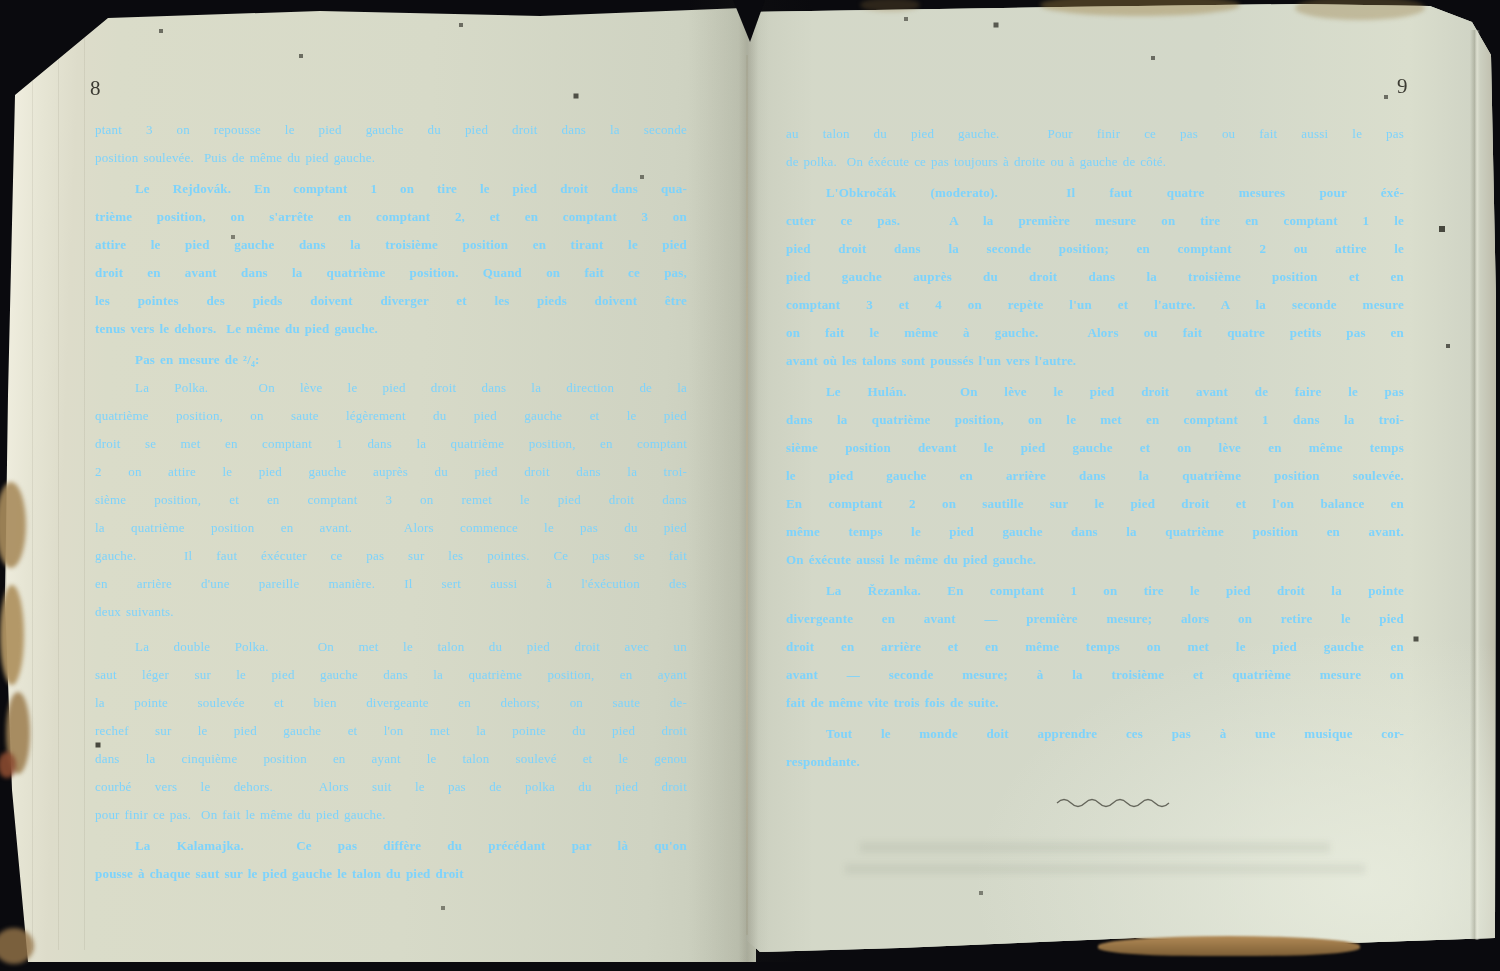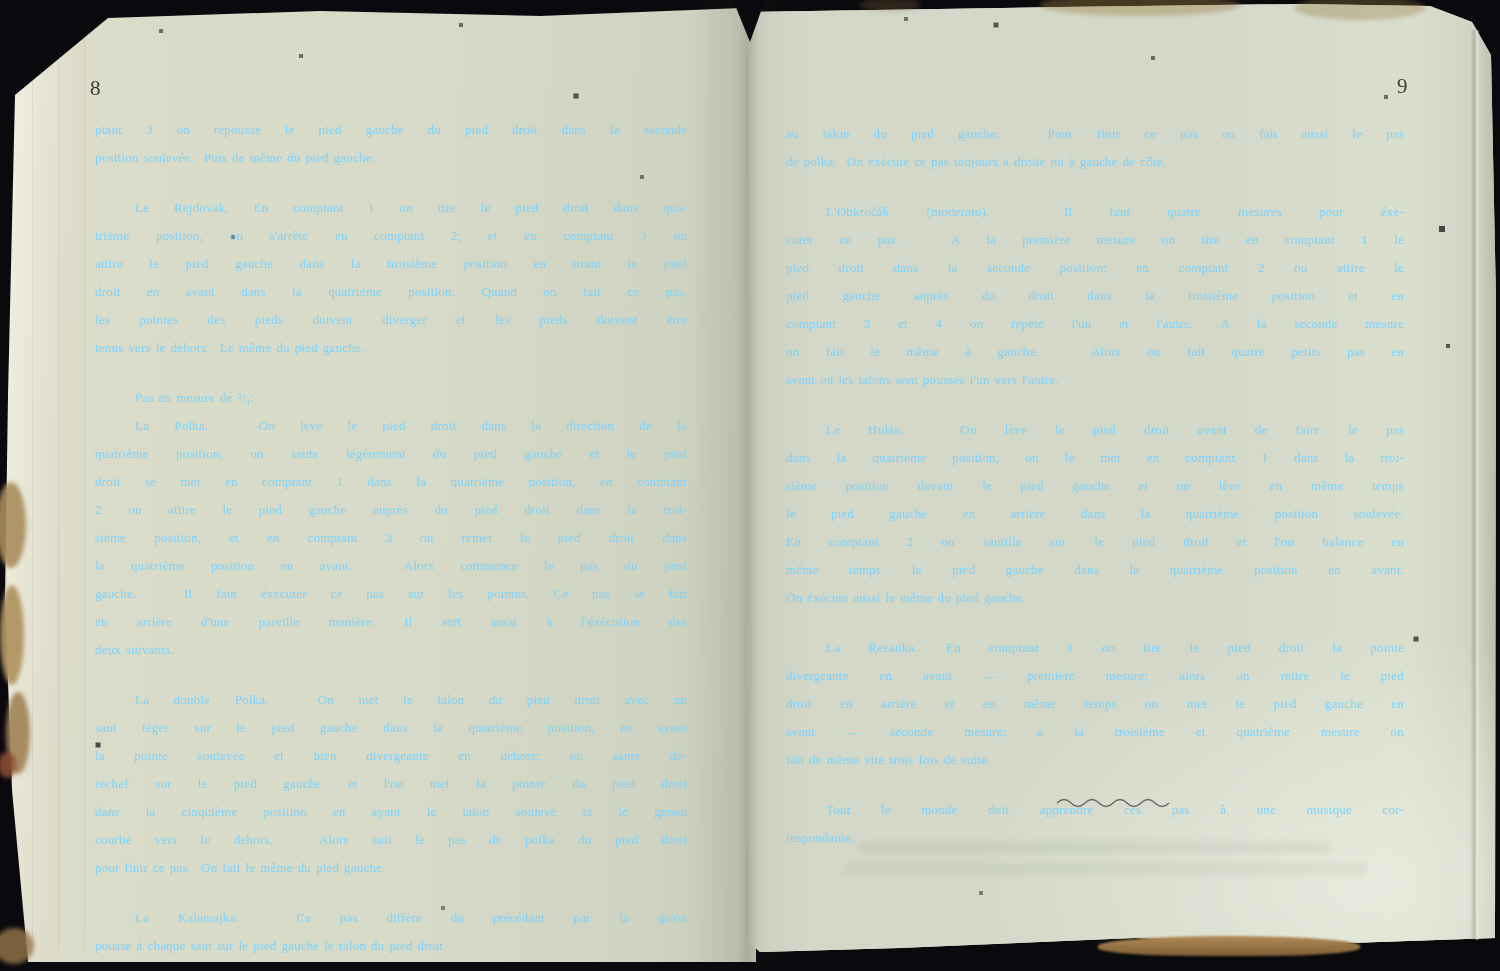--- a/index.html
+++ b/index.html
@@ -107,22 +107,22 @@
   .pagenum-right { left: 1397px; top: 74px; }
   .textblock {
     position: absolute; color: #7dd3fc; font-size: 13px; line-height: 28px;
     letter-spacing: 0.2px; word-spacing: 1.5px; white-space: pre-wrap;
   }
   .textblock-left  { left: 95px;  top: 116px; width: 592px; }
   .textblock-right { left: 786px; top: 120px; width: 618px; }
   .tline { text-align: justify; text-align-last: justify; }
   .tline.last { text-align-last: left; }
   .tline.ind { text-indent: 40px; }
-  .para.gap-sm { margin-top: 22px; }
-  .para.gap-lg { margin-top: 22px; }
+  .para.gap-sm { margin-top: 3px; font-weight: bold; }
+  .para.gap-lg { margin-top: 7px; }
   
   .squiggle { position: absolute; left: 1055px; top: 796px; opacity: 0.8; }
   
   .vignette-left {
     position: absolute; left: 0; top: 0; width: 756px; height: 962px; pointer-events: none;
     background: radial-gradient(ellipse 150% 120% at 45% 40%, rgba(0,0,0,0) 60%, rgba(60,60,45,0.12) 100%);
     clip-path: polygon(108px 18px, 742px 8px, 756px 14px, 756px 962px, 28px 962px, 5px 600px, 15px 95px);
   }
   .vignette-right {
     position: absolute; left: 747px; top: 0; width: 753px; height: 960px; pointer-events: none;

